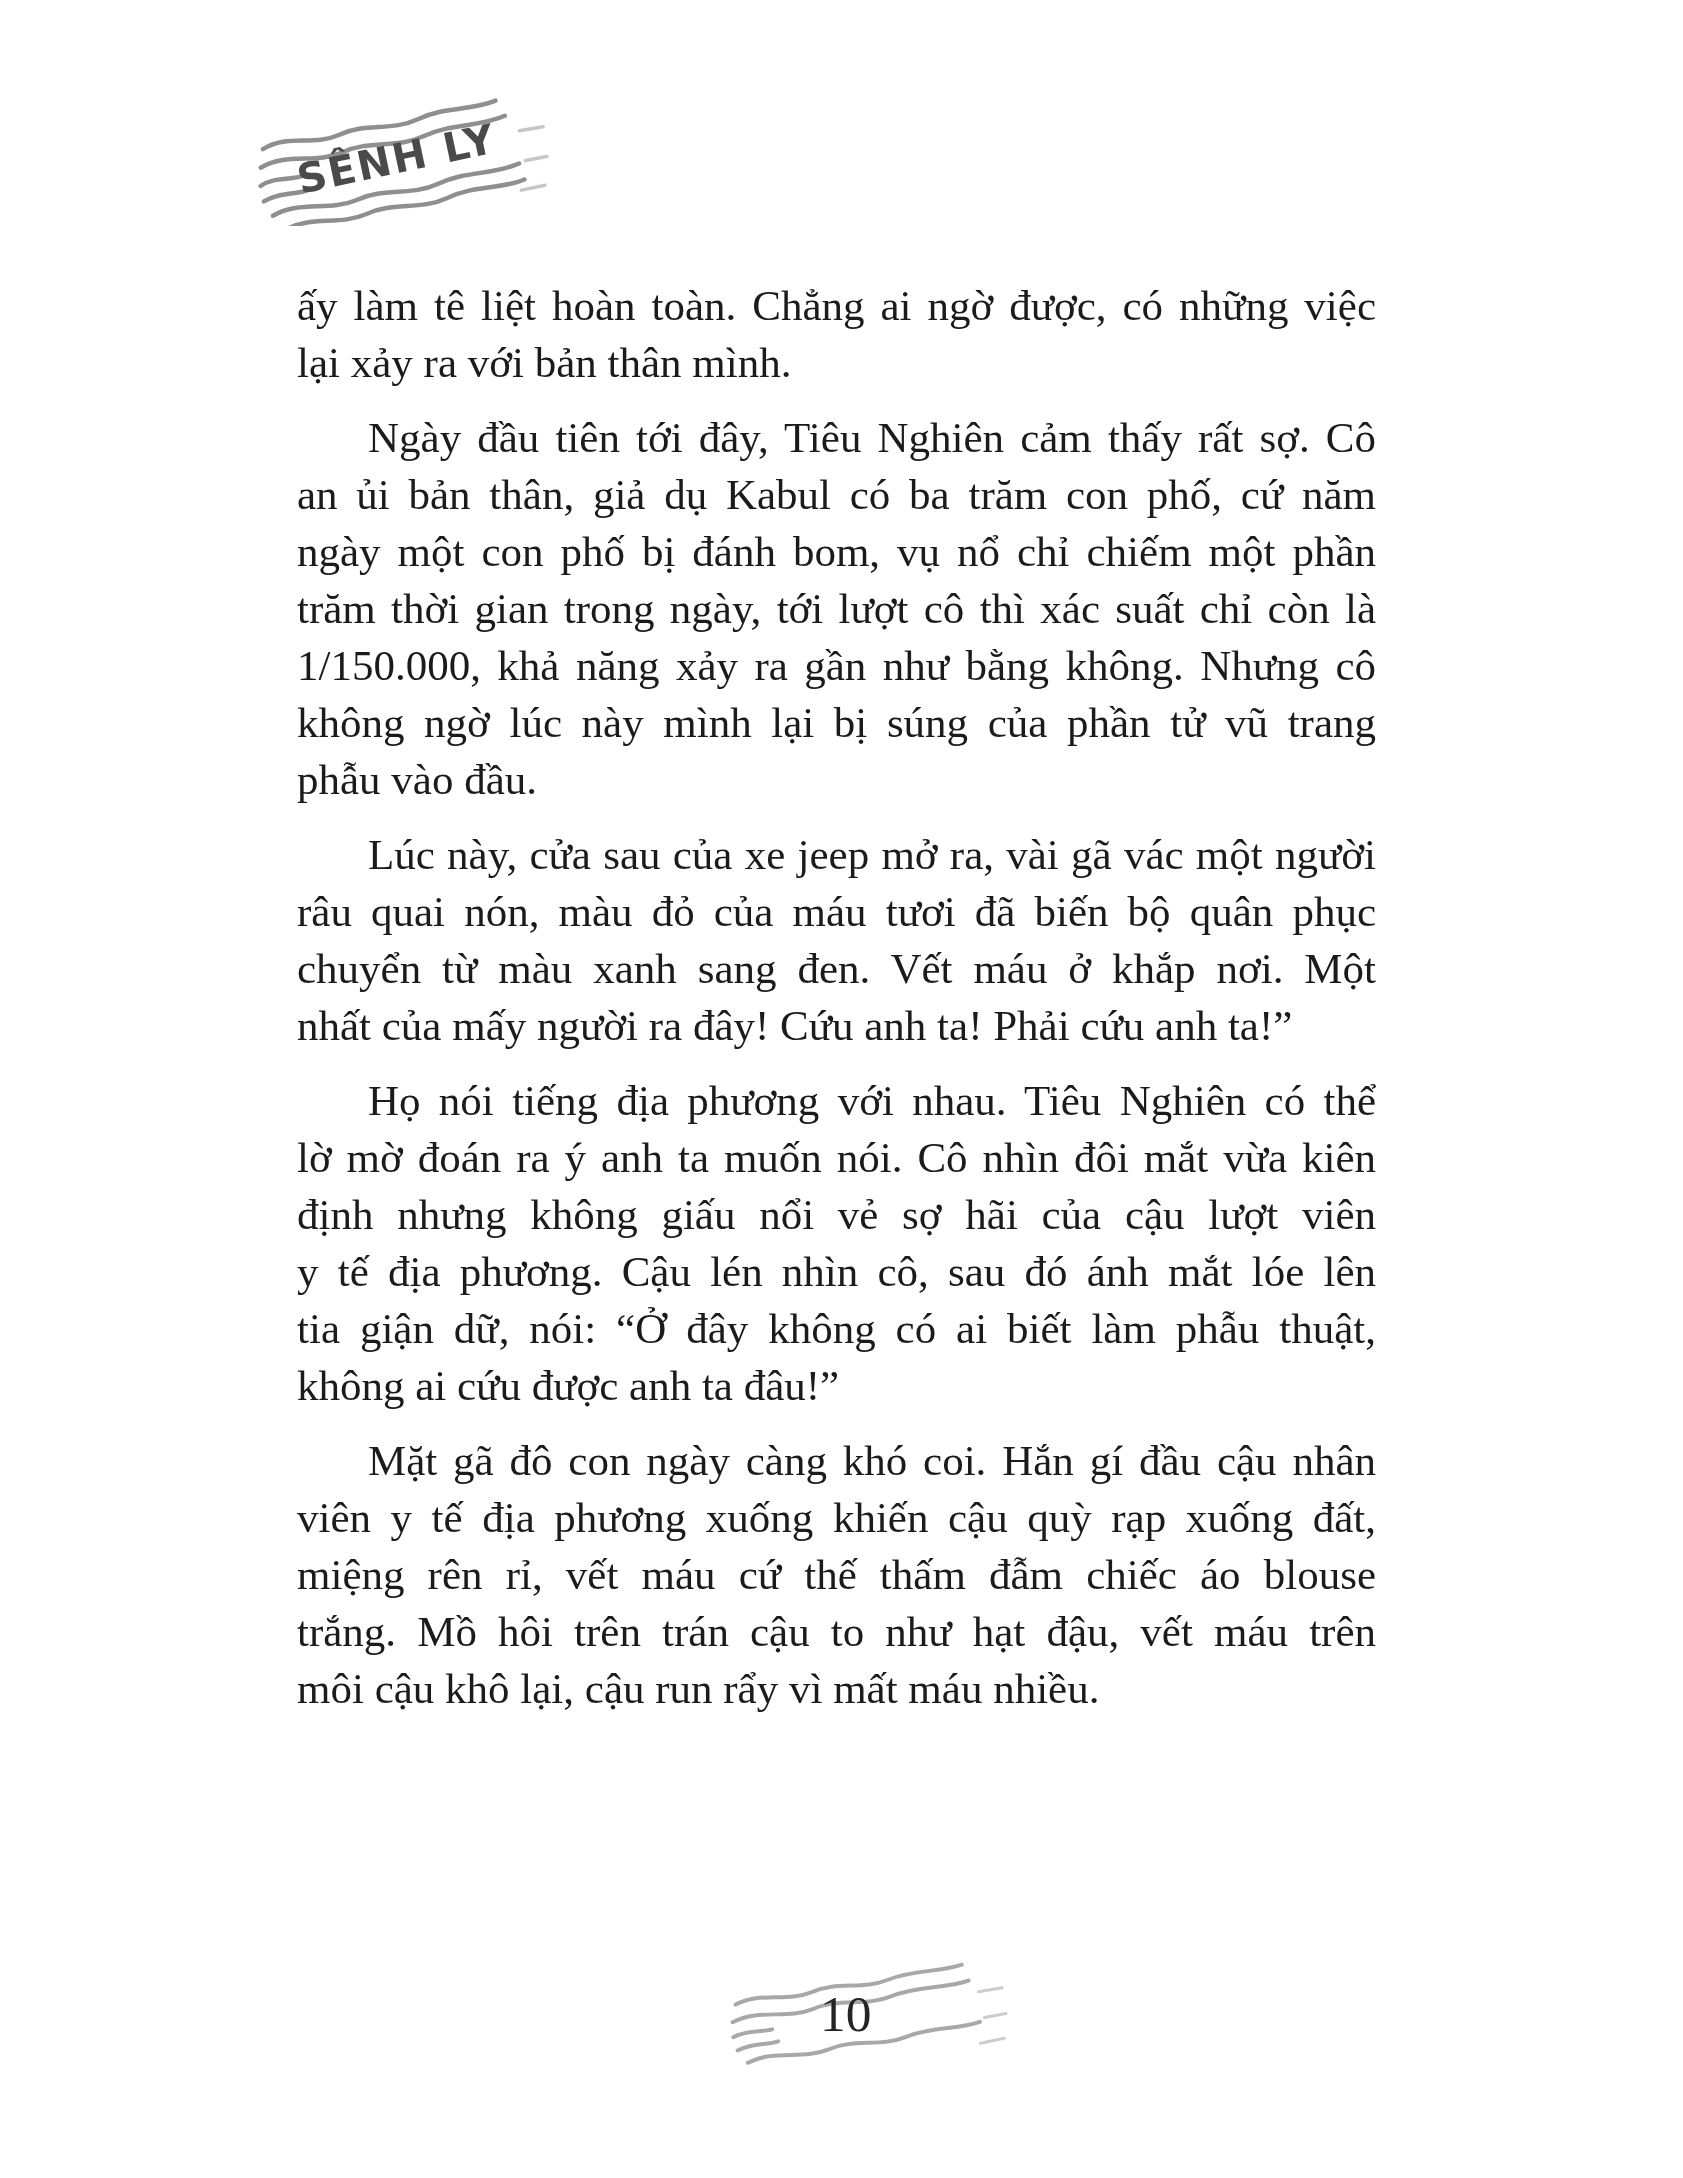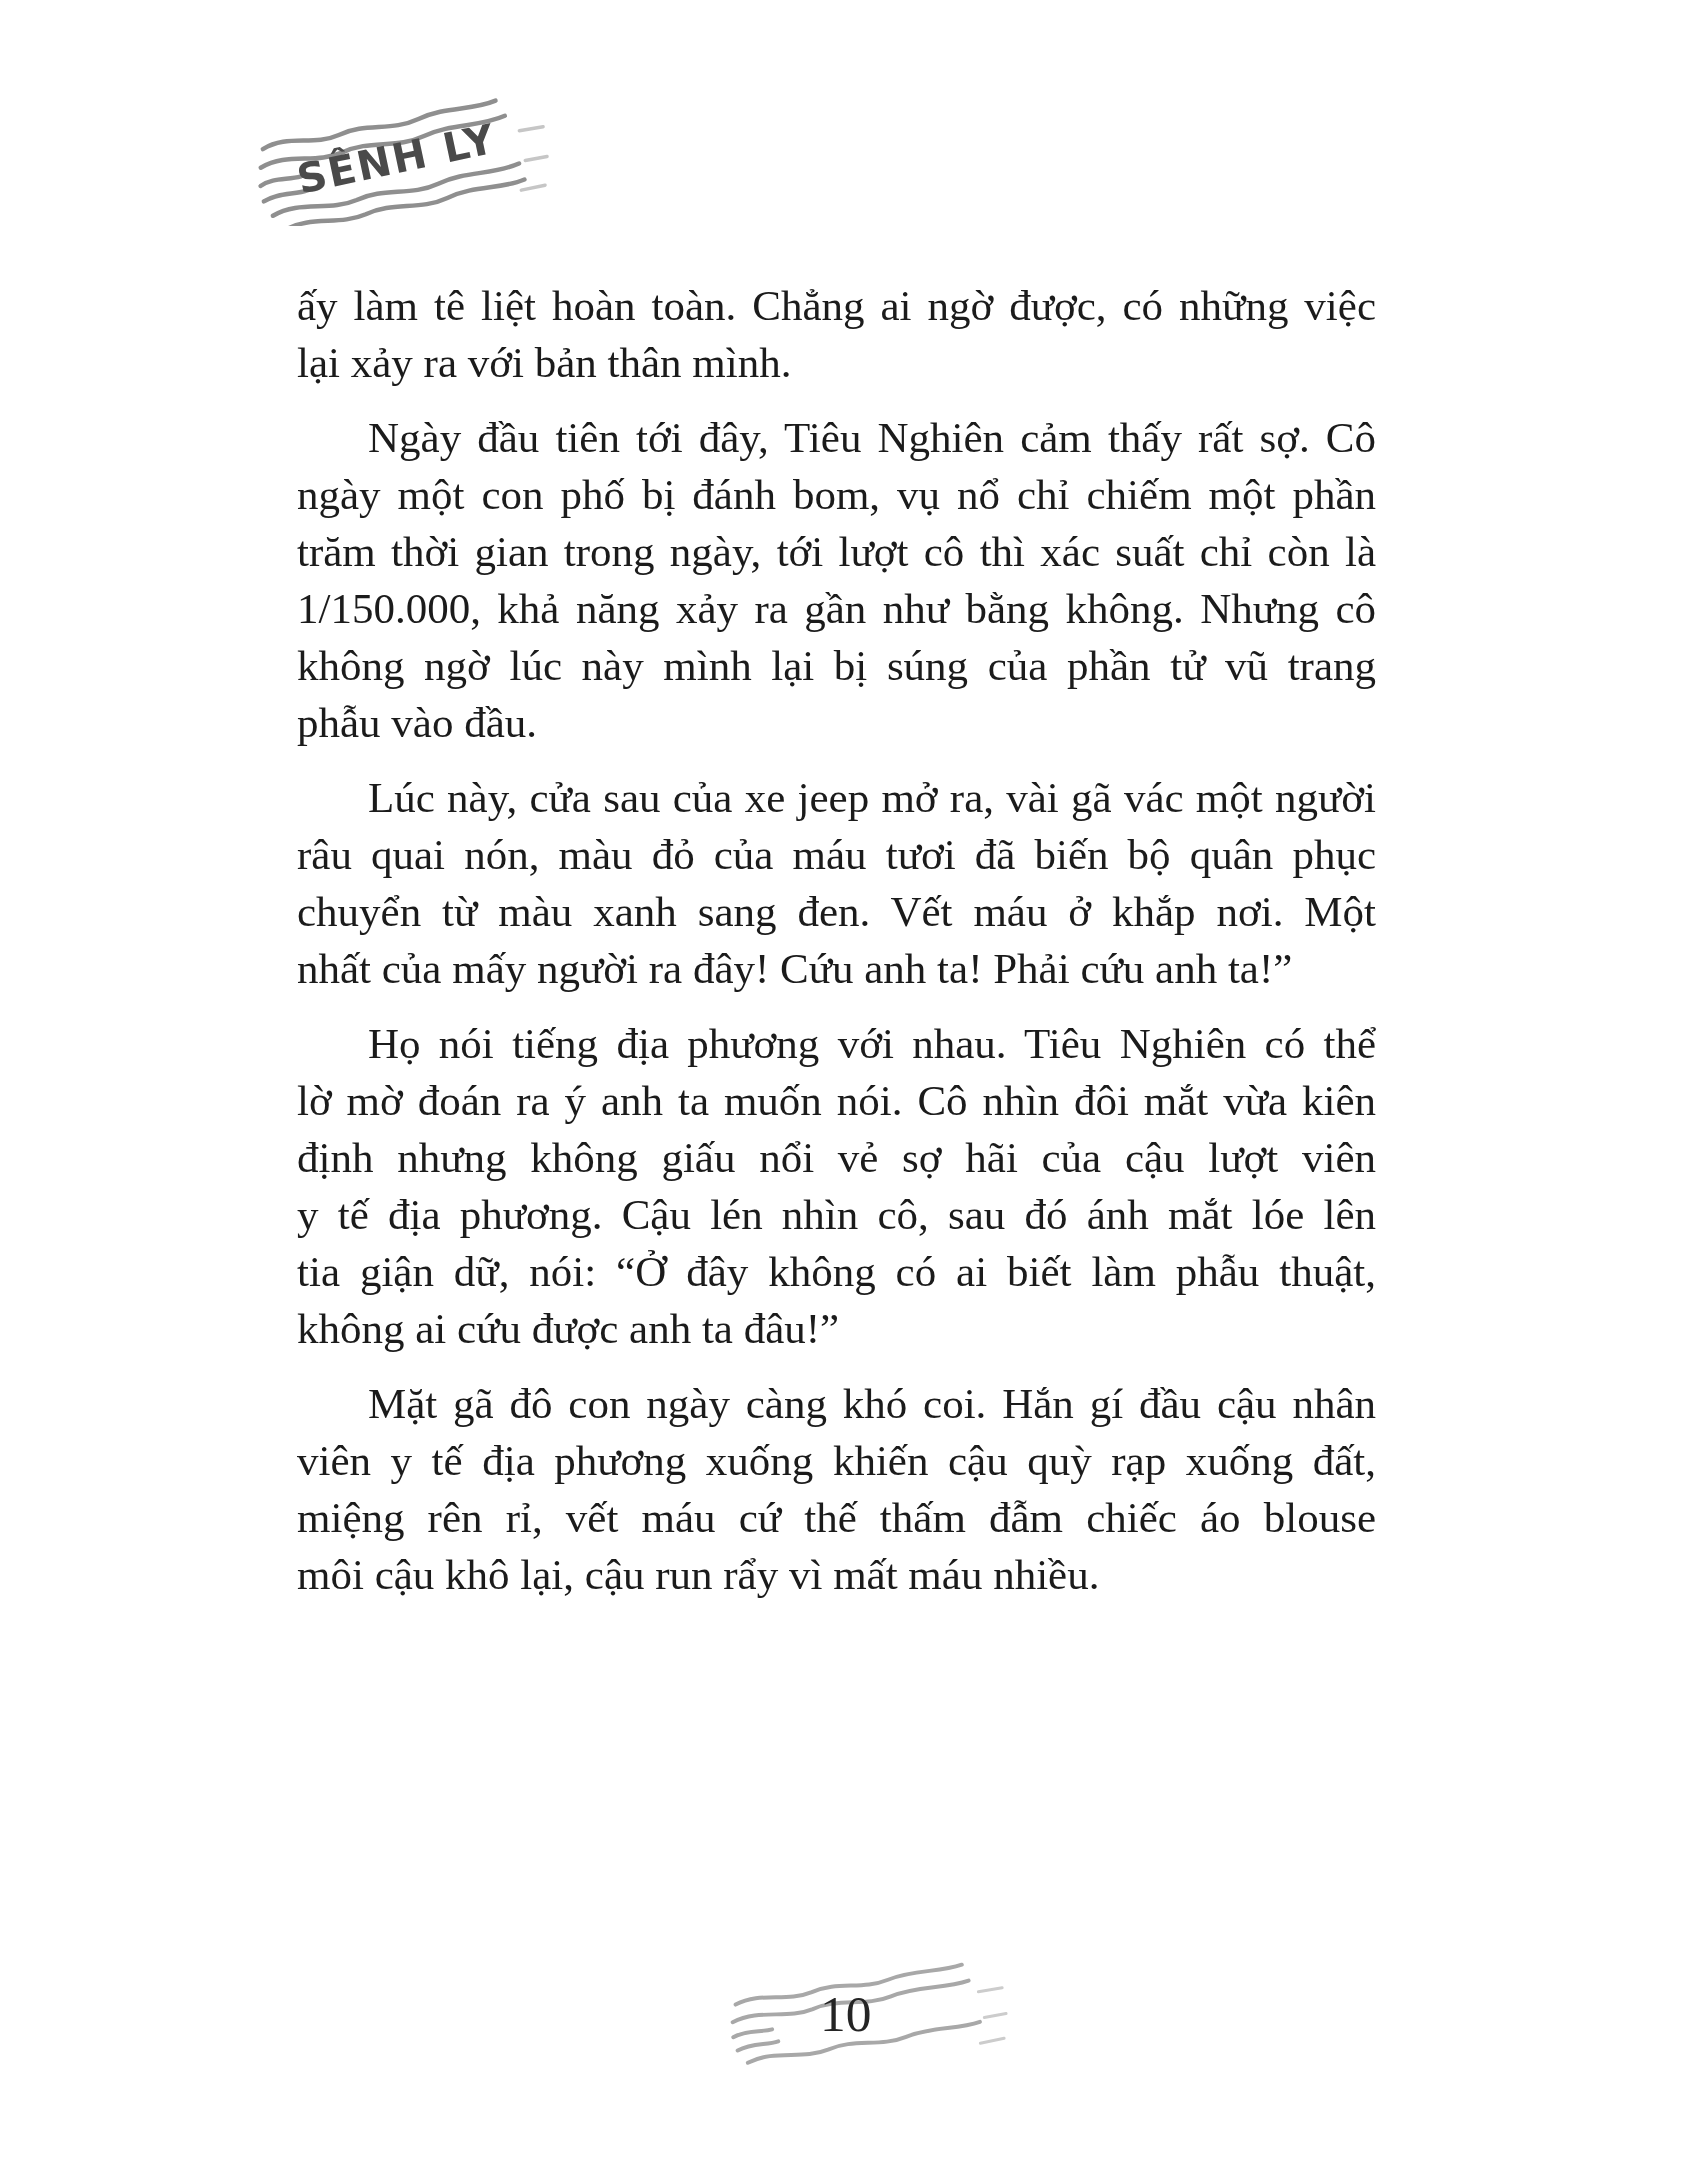--- a/index.html
+++ b/index.html
@@ -74,20 +74,21 @@
 
   <div class="textblock">
 
     <div class="para">
       <div class="line">ấy làm tê liệt hoàn toàn. Chẳng ai ngờ được, có những việc</div>
       <div class="line last">lại xảy ra với bản thân mình.</div>
     </div>
 
     <div class="para">
       <div class="line first">Ngày đầu tiên tới đây, Tiêu Nghiên cảm thấy rất sợ. Cô</div>
+      <div class="line">an ủi bản thân, giả dụ Kabul có ba trăm con phố, cứ năm</div>
       <div class="line">ngày một con phố bị đánh bom, vụ nổ chỉ chiếm một phần</div>
       <div class="line">trăm thời gian trong ngày, tới lượt cô thì xác suất chỉ còn là</div>
       <div class="line">1/150.000, khả năng xảy ra gần như bằng không. Nhưng cô</div>
       <div class="line">không ngờ lúc này mình lại bị súng của phần tử vũ trang</div>
       <div class="line last">phẫu vào đầu.</div>
     </div>
 
     <div class="para">
       <div class="line first">Lúc này, cửa sau của xe jeep mở ra, vài gã vác một người</div>
       <div class="line">râu quai nón, màu đỏ của máu tươi đã biến bộ quân phục</div>
@@ -102,20 +103,21 @@
       <div class="line">định nhưng không giấu nổi vẻ sợ hãi của cậu lượt viên</div>
       <div class="line">y tế địa phương. Cậu lén nhìn cô, sau đó ánh mắt lóe lên</div>
       <div class="line">tia giận dữ, nói: “Ở đây không có ai biết làm phẫu thuật,</div>
       <div class="line last">không ai cứu được anh ta đâu!”</div>
     </div>
 
     <div class="para">
       <div class="line first">Mặt gã đô con ngày càng khó coi. Hắn gí đầu cậu nhân</div>
       <div class="line">viên y tế địa phương xuống khiến cậu quỳ rạp xuống đất,</div>
       <div class="line">miệng rên rỉ, vết máu cứ thế thấm đẫm chiếc áo blouse</div>
+      <div class="line">trắng. Mồ hôi trên trán cậu to như hạt đậu, vết máu trên</div>
       <div class="line last">môi cậu khô lại, cậu run rẩy vì mất máu nhiều.</div>
     </div>
 
   </div>
 
   <svg class="footer-stamp" viewBox="0 0 300 120" xmlns="http://www.w3.org/2000/svg">
     <g transform="rotate(-10 150 60)" fill="none" stroke="#a8a8a8" stroke-width="4" stroke-linecap="round">
       <path d="M20,30 C48,21 70,37 98,31 C126,24 148,38 176,32 C204,26 228,34 252,30"></path>
       <path d="M14,47 C44,38 68,54 96,48 C124,41 148,55 176,49 C204,43 230,51 256,47"></path>
       <path d="M12,62 C26,57 40,62 52,61"></path>

